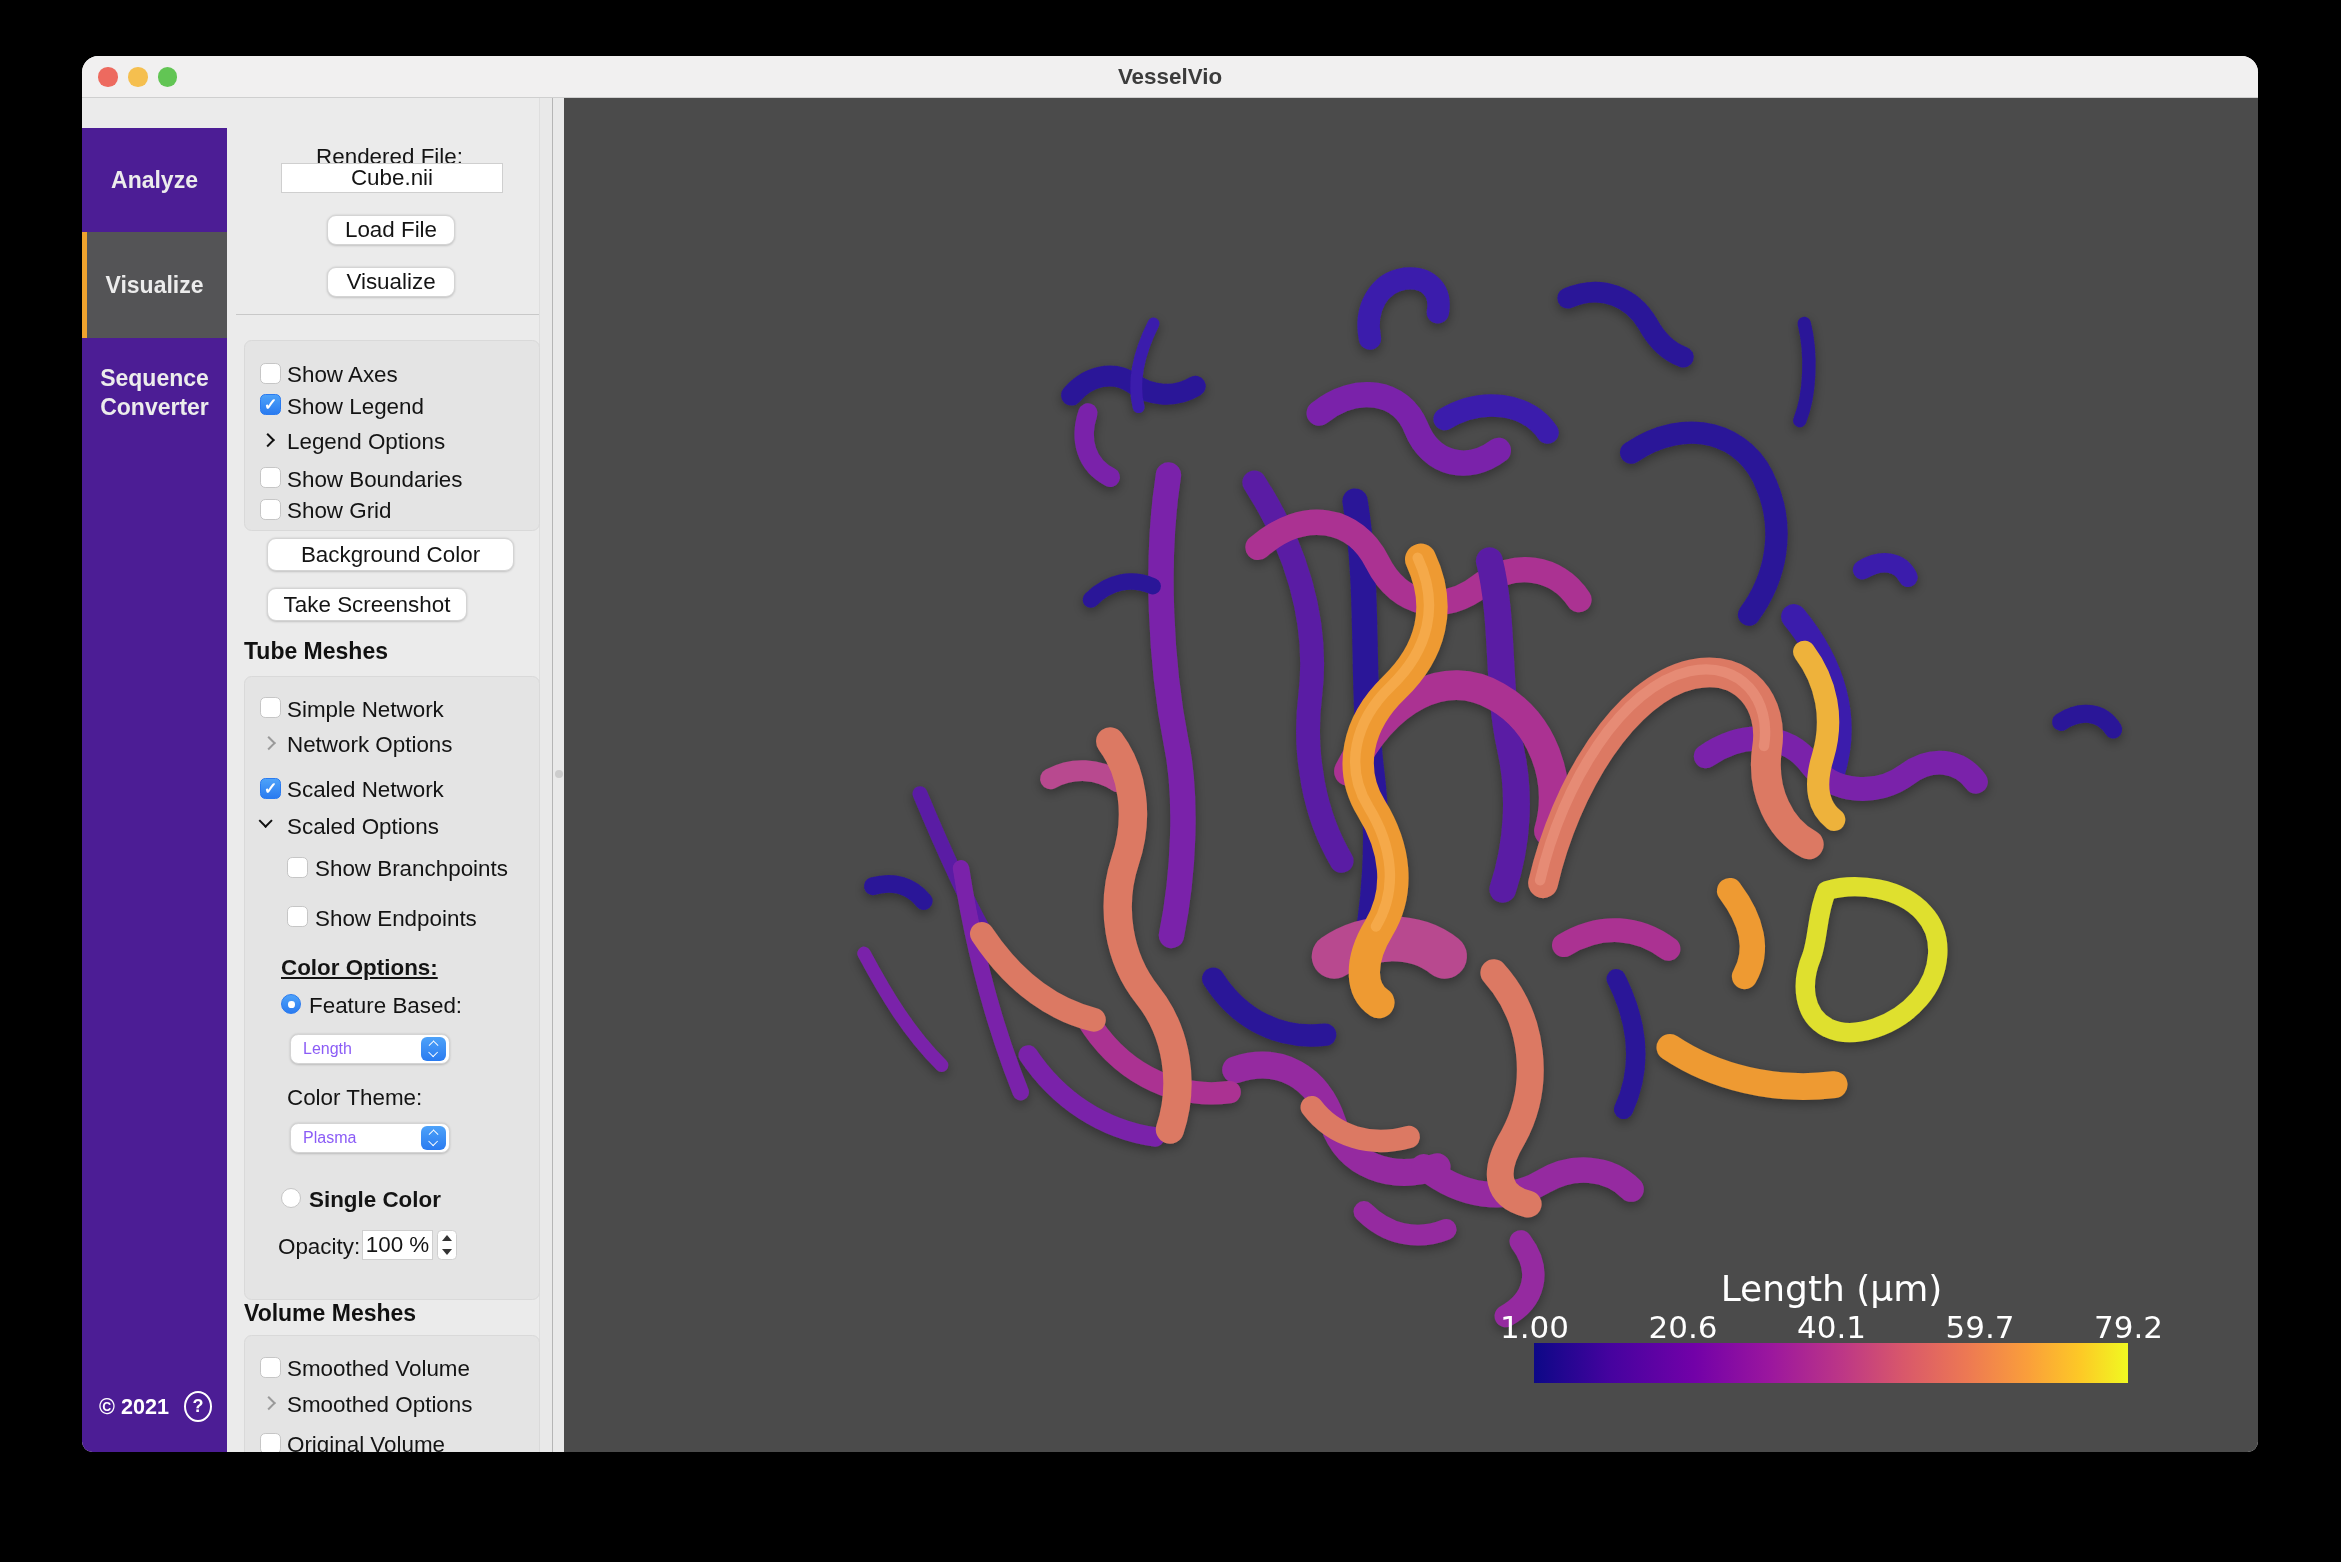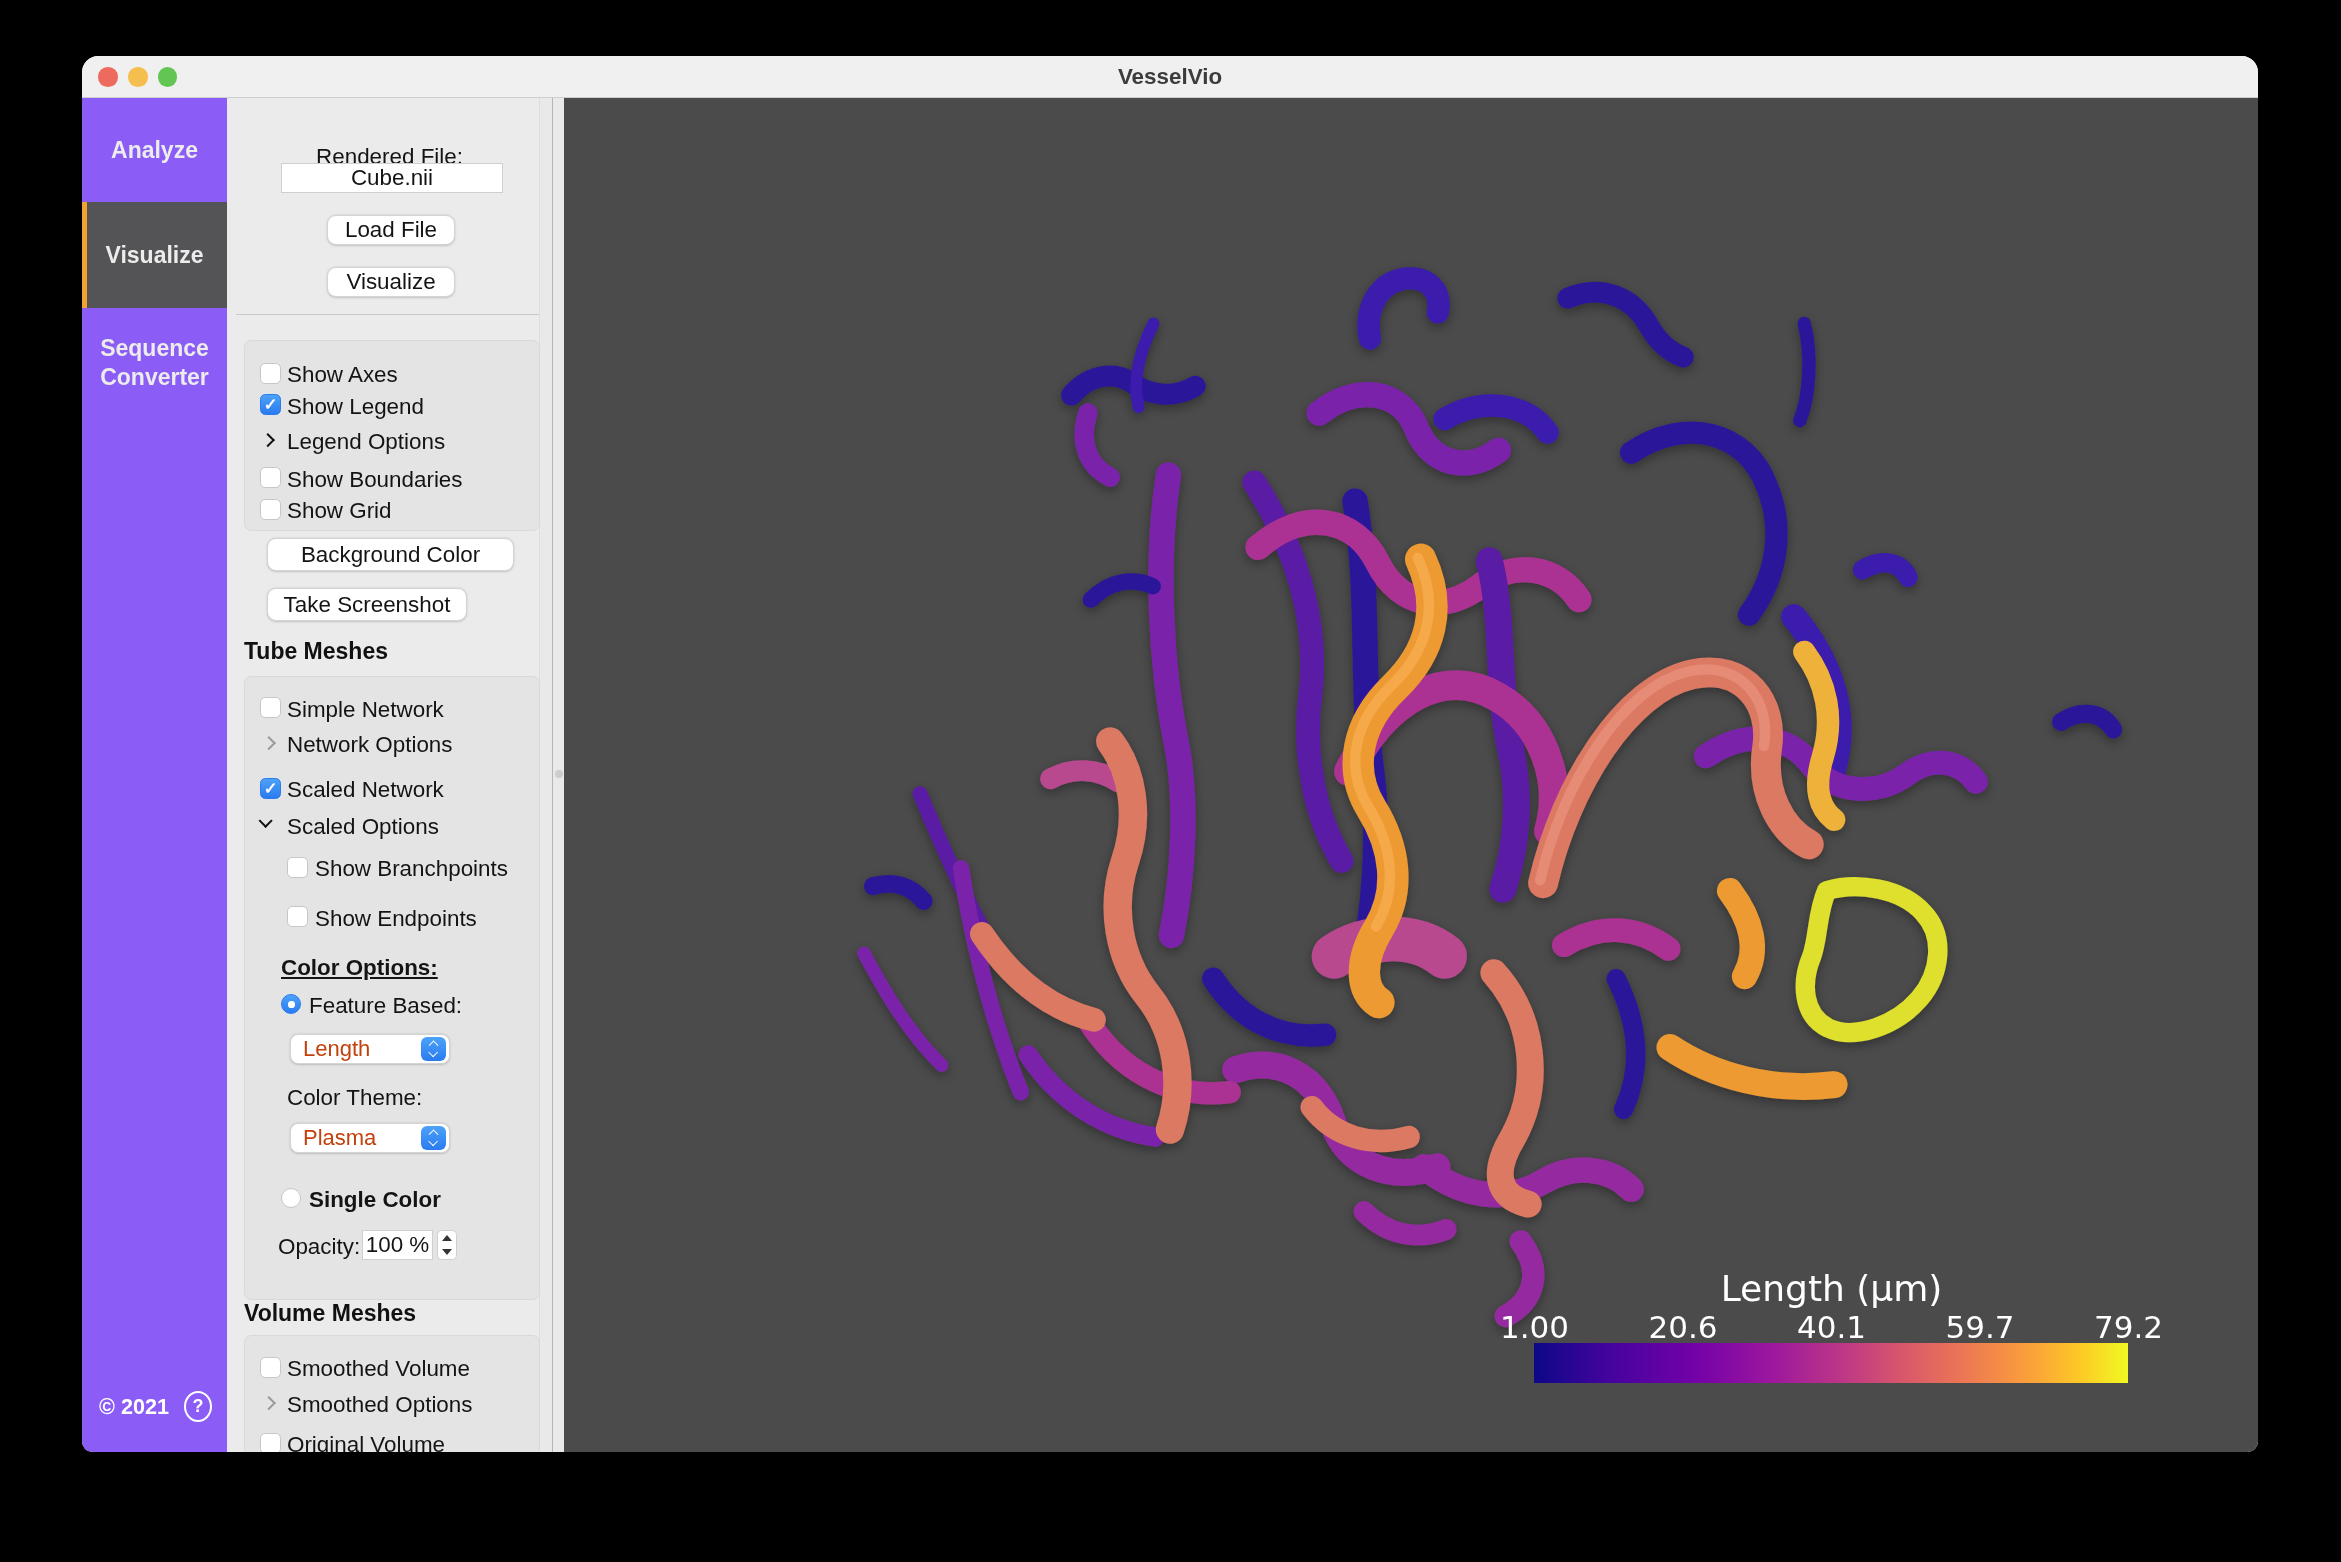--- a/index.html
+++ b/index.html
@@ -13,21 +13,21 @@
             box-shadow:0 30px 90px rgba(0,0,0,.6); display:flex; flex-direction:column; }
   .titlebar { position:relative; height:42px; background:#f1f0f0; border-bottom:0.7px solid #cfcfcf;
               display:flex; align-items:center; justify-content:center; flex:0 0 42px; }
   .title { font-size:22.4px; font-weight:bold; color:#3c3c3c; }
   .lights { position:absolute; left:16.4px; top:11.2px; display:flex; gap:10.4px; }
   .light { width:19.4px; height:19.4px; border-radius:50%; }
 
   .main { display:flex; flex-direction:row; height:1354px; }
 
   
-  .sidebar { position:relative; width:145px; background:#8b5cf6; flex:0 0 145px; }
+  .sidebar { position:relative; width:145px; background:#4c1d95; flex:0 0 145px;margin-top:30px; }
   .tab { position:relative; width:100%; display:flex; align-items:center; justify-content:center;
          color:#ececec; font-weight:bold; font-size:23px; text-align:center; cursor:default; }
   .tab-analyze { height:104px; }
   .tab-visualize { height:106px; background:#545456; }
   .tab-visualize .accent { position:absolute; left:0; top:0; width:5.2px; height:100%; background:#f0a32e; }
   .tab-sequence { height:110px; line-height:1.25; padding:0 10.4px; }
   .sidebar-footer { position:absolute; left:0; bottom:30px; width:100%; height:30px;padding-left:8px; }
   .copyright { position:absolute; left:17px; top:2.2px; color:#fff; font-weight:bold; font-size:21.6px; }
   .help { position:absolute; left:102px; top:-1.5px; width:28px; height:31px; border:2.2px solid #fff;
           border-radius:50% ; color:#fff; font-weight:bold; font-size:18px;
@@ -56,21 +56,21 @@
   .radio.sel { background:linear-gradient(#4da2f9,#2a7bf0); border-color:#2a7bf0; }
   .radio.sel::after { content:""; position:absolute; left:6px; top:6px; width:6.7px; height:6.7px;
                       border-radius:50%; background:#fff; }
 
   .chev { position:absolute; width:9.7px; height:9.7px; border-top:2.6px solid #111; border-right:2.6px solid #111; }
   .chev.right { transform:rotate(45deg); }
   .chev.down  { transform:rotate(135deg); }
   .chev.gray  { border-color:#9a9a9a; }
 
   .select { position:absolute; height:30px; background:#fff; border:0.7px solid #d4d4d4; border-radius:8.2px;
-            box-shadow:0 0.7px 2.2px rgba(0,0,0,.18); font-size:22px; color:#c2410c;
+            box-shadow:0 0.7px 2.2px rgba(0,0,0,.18); font-size:16px; color:#8b5cf6;
             display:flex; align-items:center; padding-left:12px; }
   .select .caps { position:absolute; right:3px; top:2.2px; width:25px; height:24px; border-radius:6px;
                   background:linear-gradient(#4da2f9,#2a7bf0); display:flex; flex-direction:column;
                   align-items:center; justify-content:center; gap:2.2px; }
   .schev { width:6.7px; height:6.7px; border-top:1.9px solid #fff; border-right:1.9px solid #fff; }
   .schev.up { transform:rotate(-45deg) translate(-0.7px,0.7px); }
   .schev.dn { transform:rotate(135deg) translate(-0.7px,0.7px); }
 
   .stepper { position:absolute; width:20px; height:30px; background:#fff; border:0.7px solid #cfcfcf;
              border-radius:4.5px; display:flex; flex-direction:column; }

